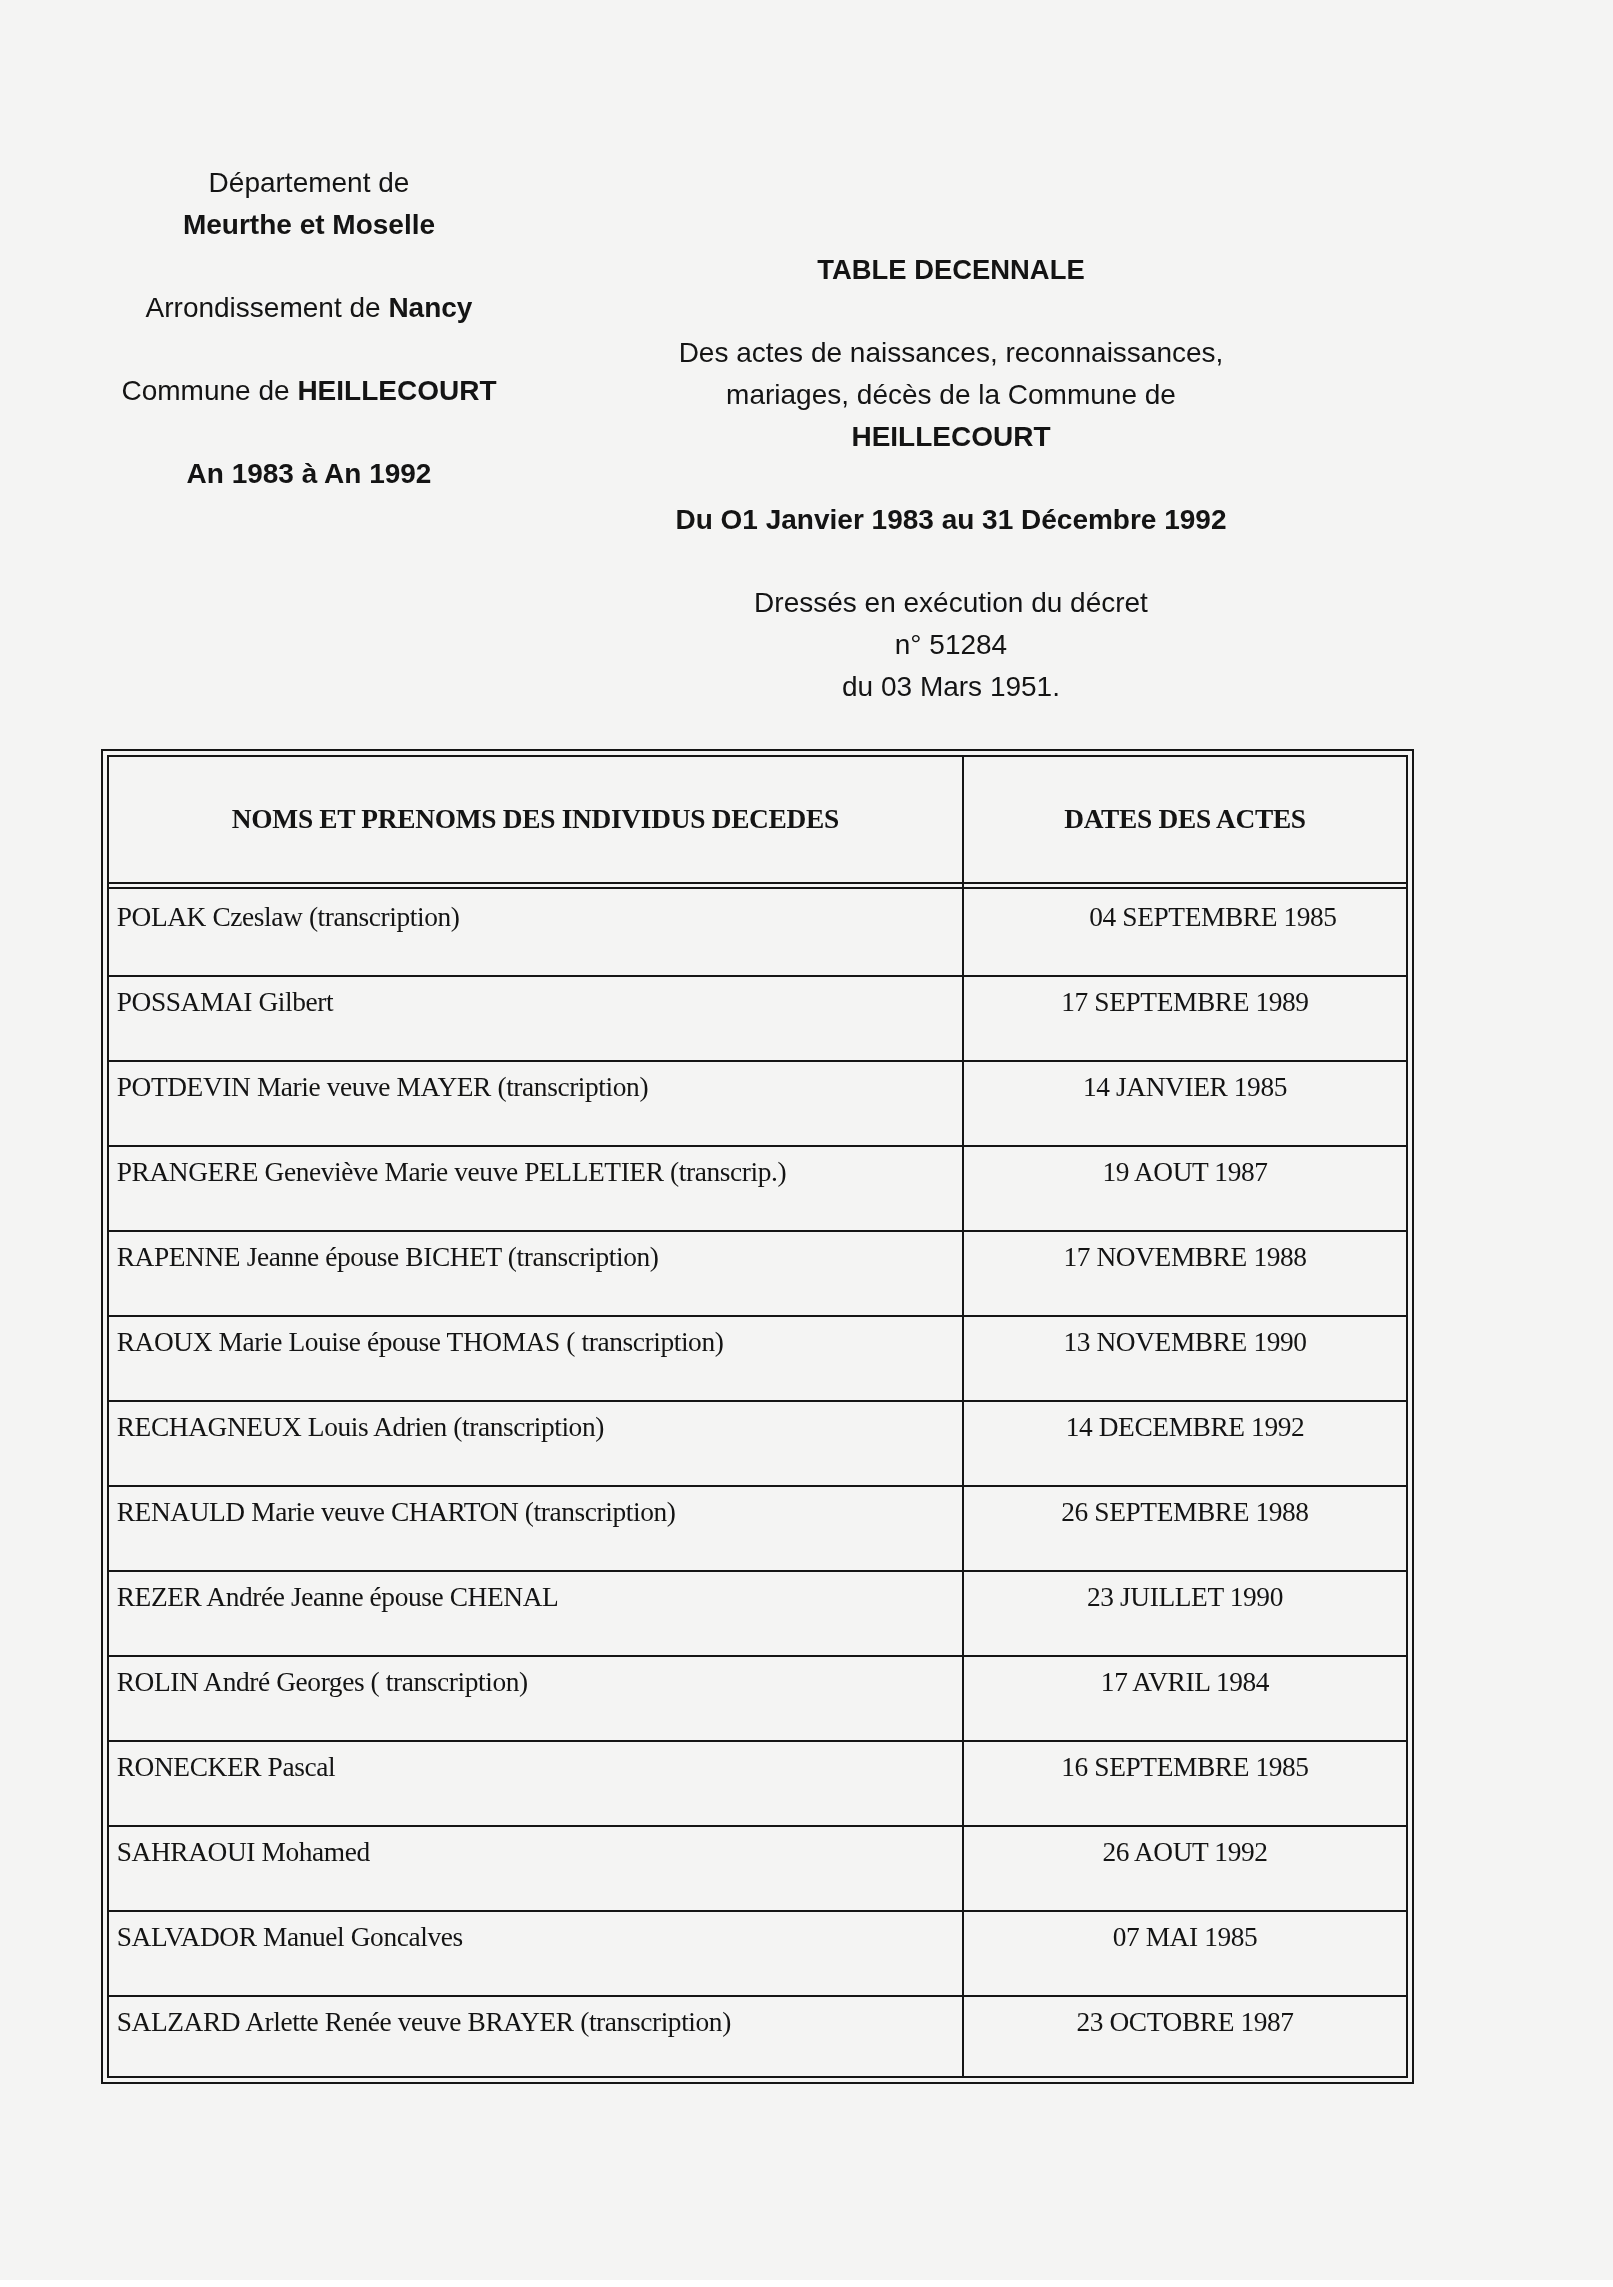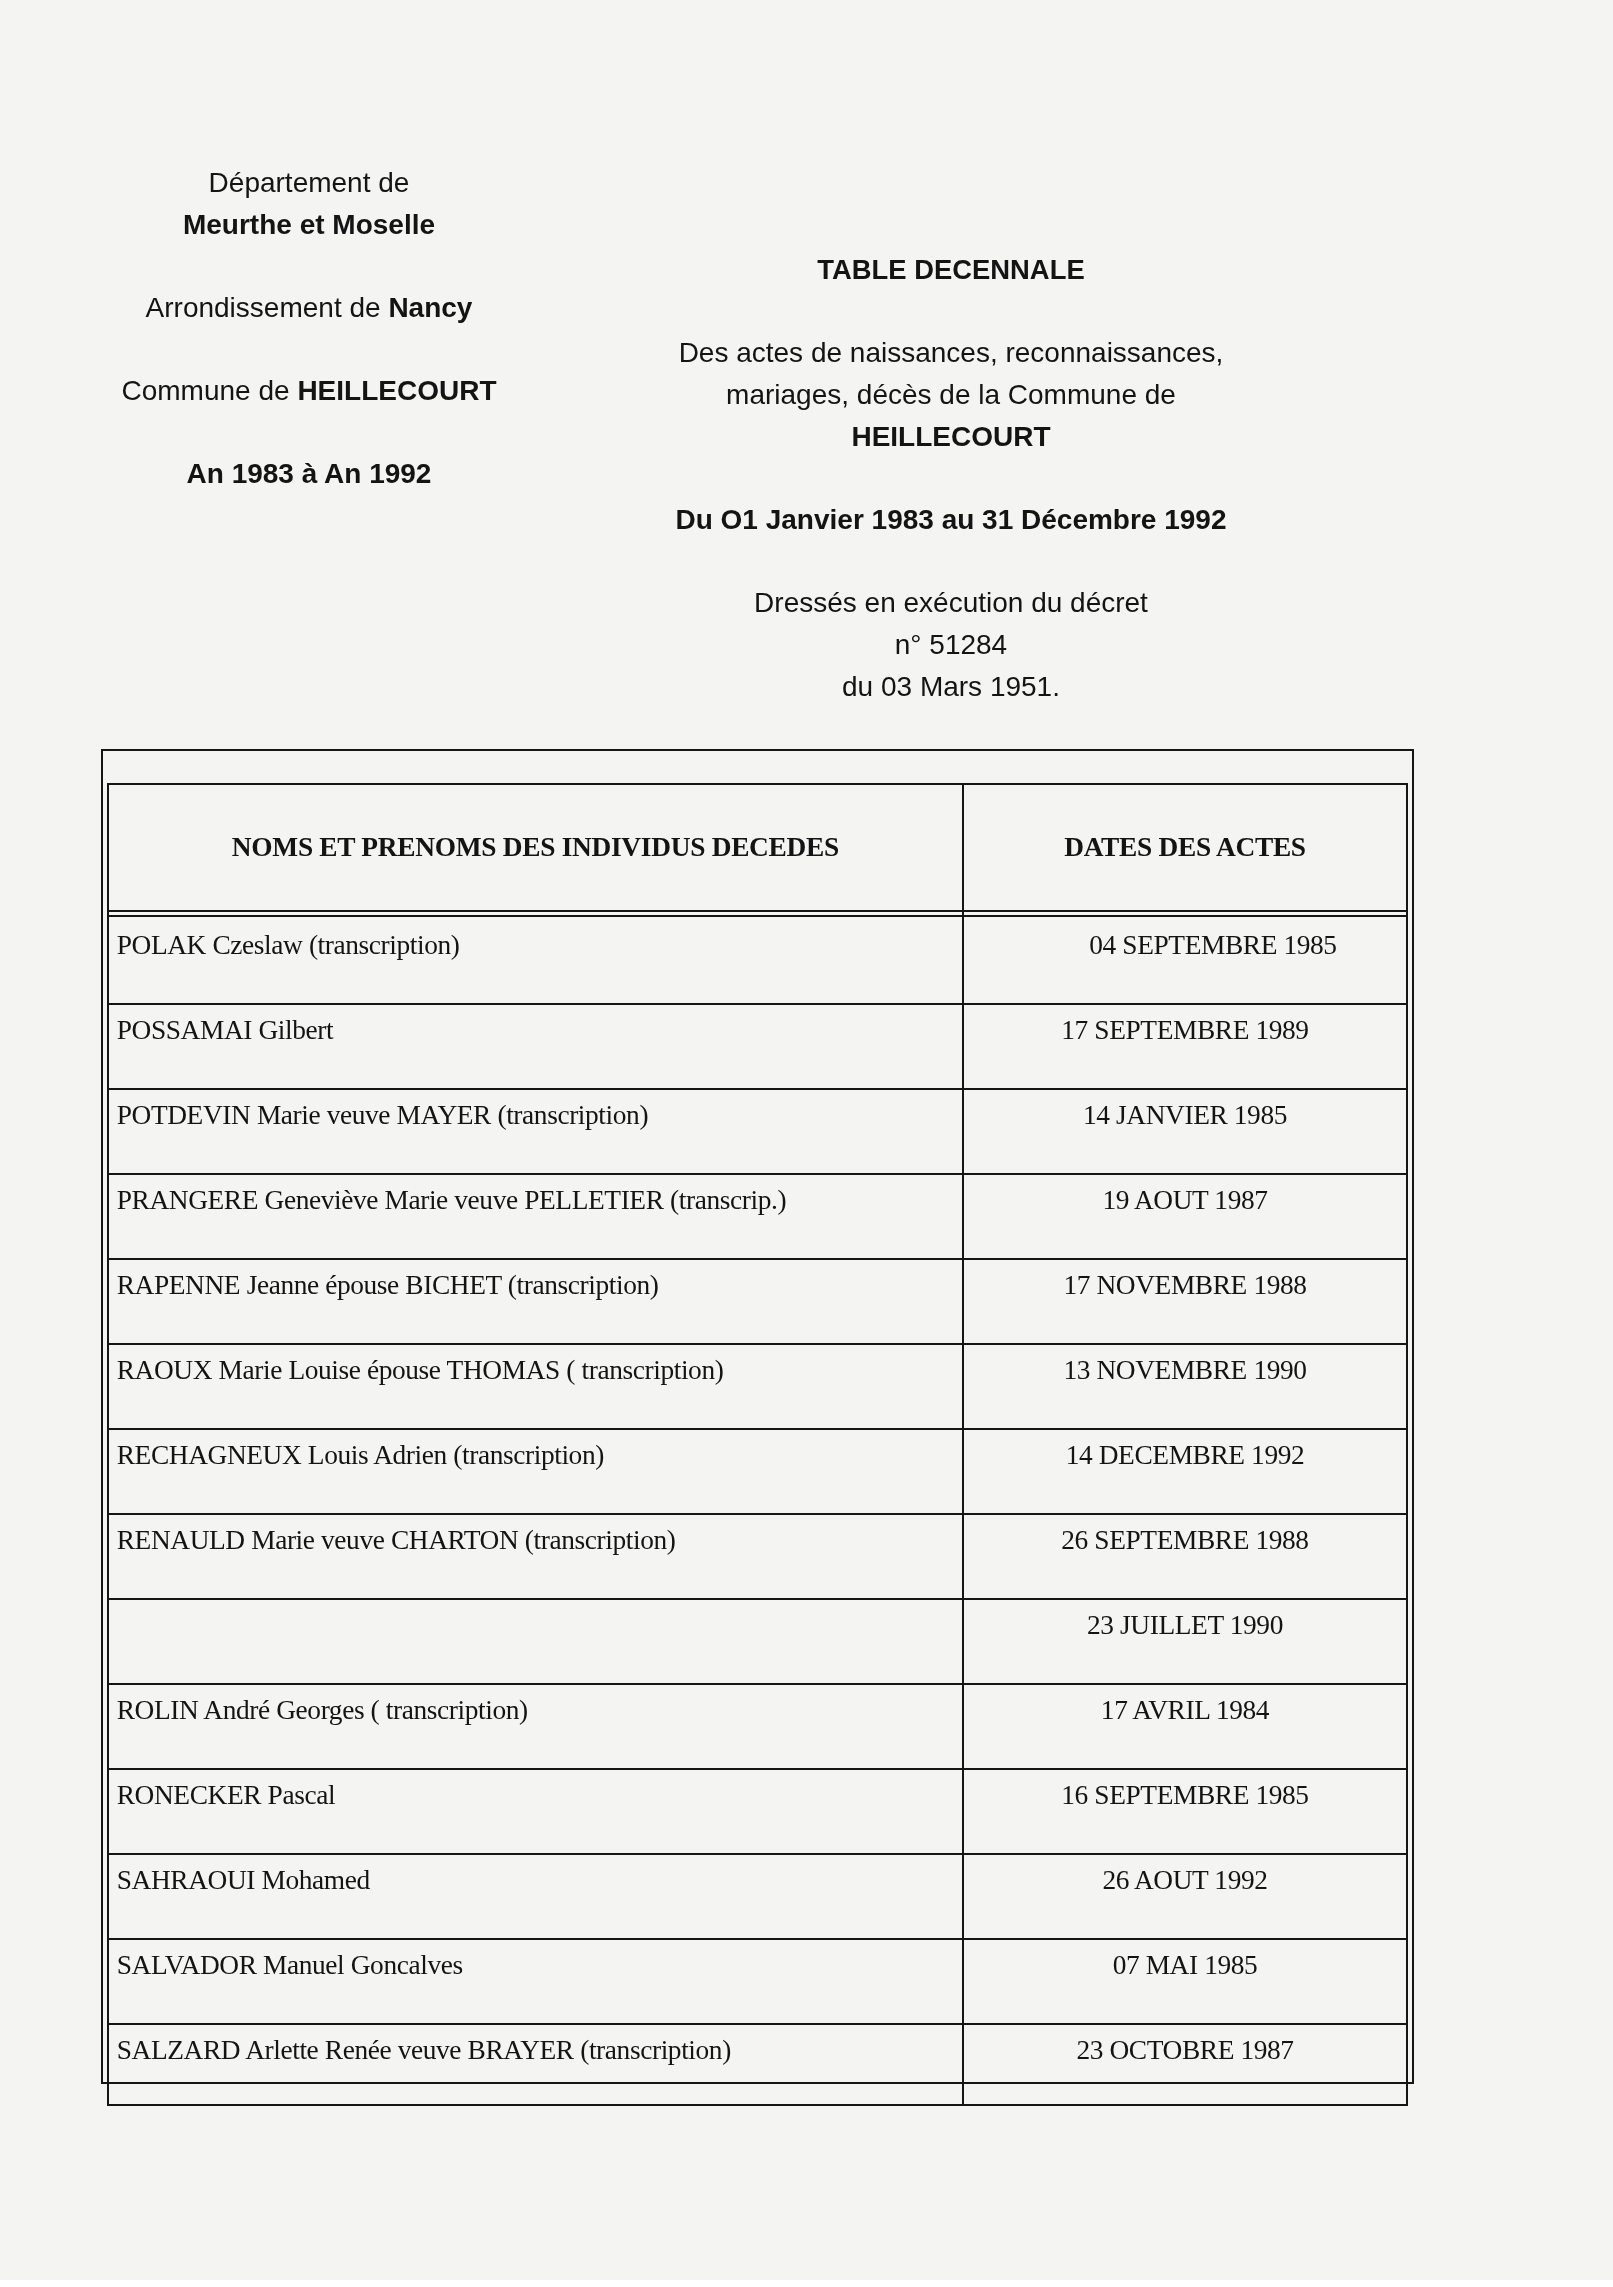--- a/index.html
+++ b/index.html
@@ -57,21 +57,20 @@
       border: 2px solid #151515;
       box-sizing: border-box;
       padding: 3.9px;
     }
     .table-inner {
       width: 100%;
       height: 100%;
       border: 2px solid #151515;
       box-sizing: border-box;
       position: relative;
-      margin-top: 28px;
     }
     .col-divider {
       position: absolute;
       left: 853px;
       top: 0;
       bottom: 0;
       width: 0;
       border-left: 2px solid #151515;
     }
     .header-row {
@@ -210,20 +209,21 @@
       </div>
       <div class="row">
         <div class="cell-name">RECHAGNEUX Louis Adrien (transcription)</div>
         <div class="cell-date">14 DECEMBRE 1992</div>
       </div>
       <div class="row">
         <div class="cell-name">RENAULD Marie veuve CHARTON (transcription)</div>
         <div class="cell-date">26 SEPTEMBRE 1988</div>
       </div>
       <div class="row">
+        <div class="cell-name">REZER Andrée Jeanne épouse CHENAL</div>
         <div class="cell-date">23 JUILLET 1990</div>
       </div>
       <div class="row">
         <div class="cell-name">ROLIN André Georges ( transcription)</div>
         <div class="cell-date">17 AVRIL 1984</div>
       </div>
       <div class="row">
         <div class="cell-name">RONECKER Pascal</div>
         <div class="cell-date">16 SEPTEMBRE 1985</div>
       </div>

